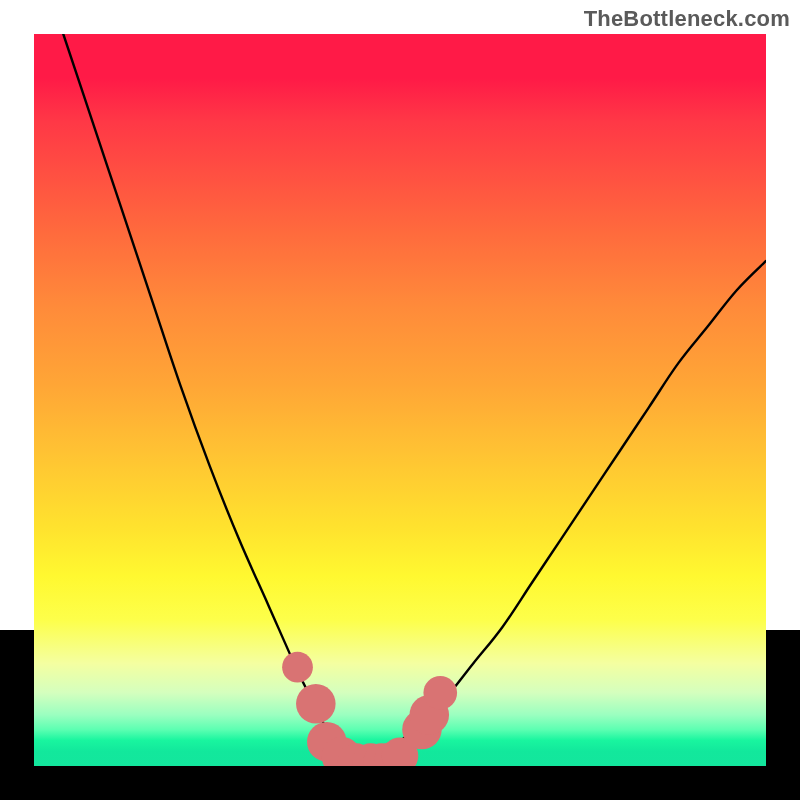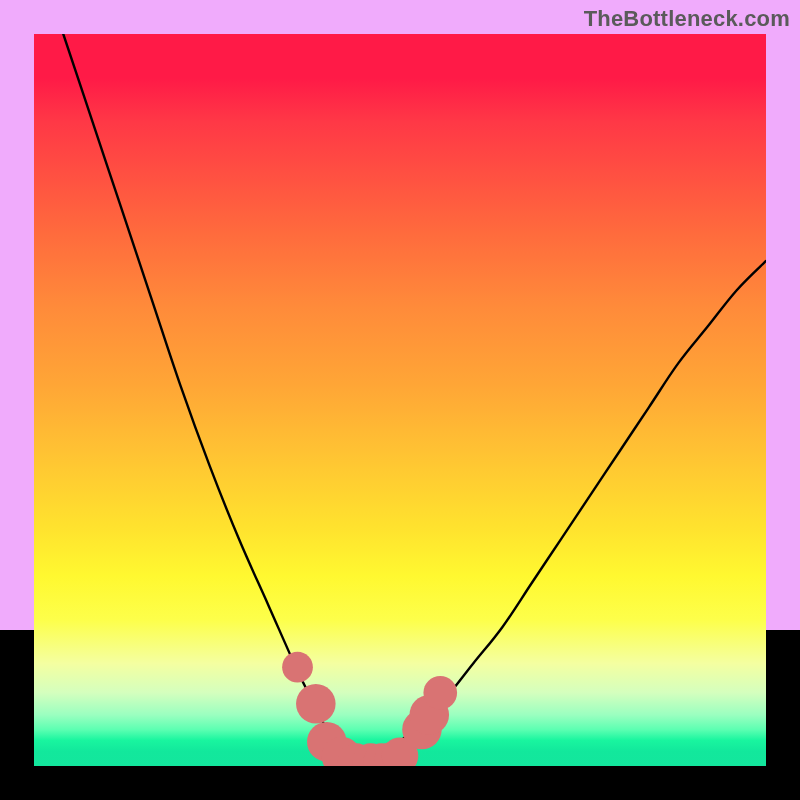--- a/index.html
+++ b/index.html
@@ -10,21 +10,21 @@
     background: #000;
     overflow: hidden;
     font-family: Arial, Helvetica, sans-serif;
   }
   .frame {
     position: absolute;
     left: 0;
     top: 0;
     width: 800px;
     height: 630px;
-    background: #f0abfc;
+    background: #ffffff;
   }
   .plot-area {
     position: absolute;
     left: 34px;
     top: 34px;
     width: 732px;
     height: 732px;
     overflow: hidden;
   }
   .gradient {

